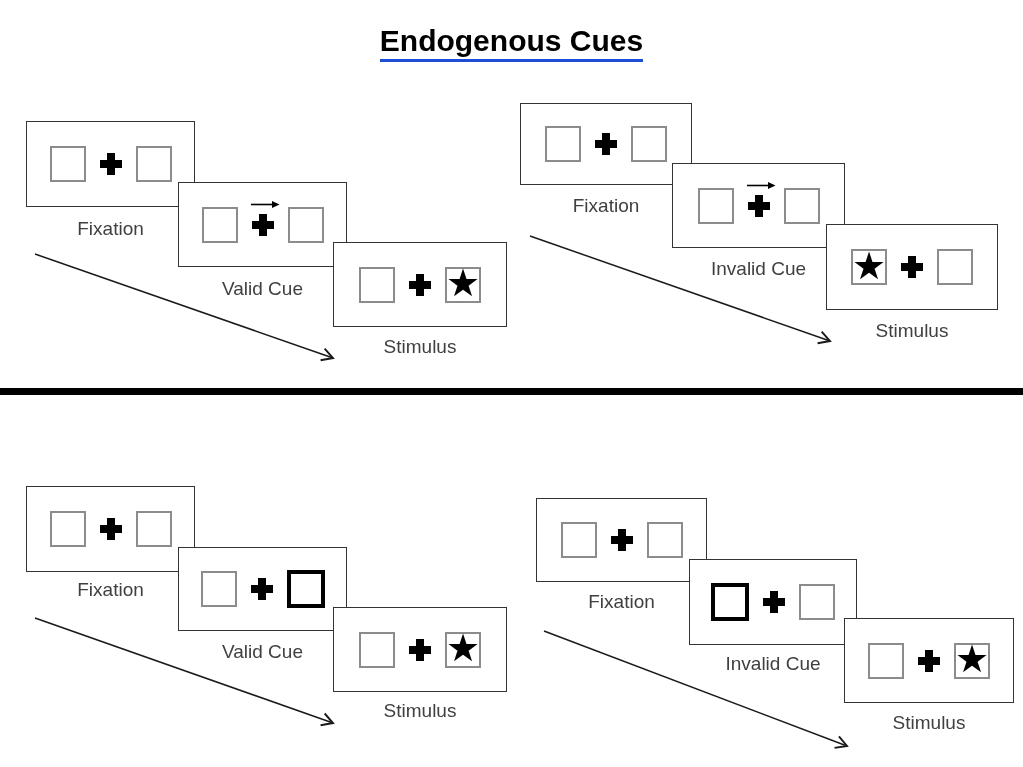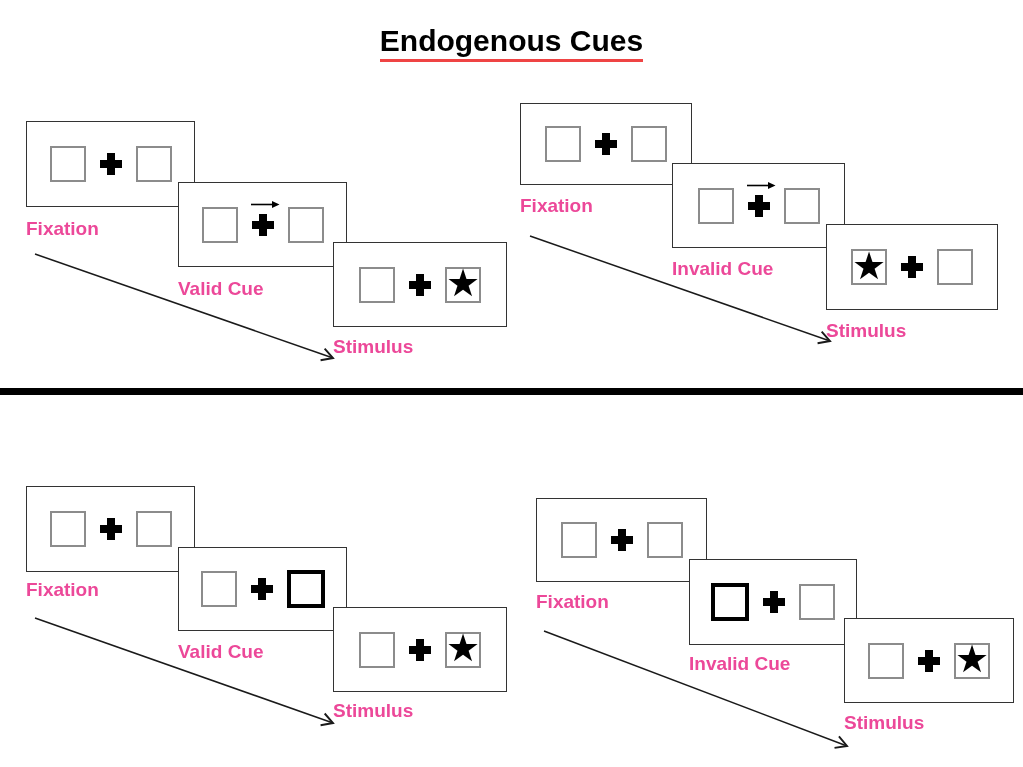--- a/index.html
+++ b/index.html
@@ -15,21 +15,21 @@
     position:absolute;
     left:0;
     width:1023px;
     text-align:center;
   }
   .title{
     display:inline-block;
     font-size:30px;
     font-weight:bold;
     color:#000;
-    border-bottom:3px solid #ef4444;
+    border-bottom:3px solid #1d4ed8;
     padding-bottom:2px;
     line-height:1.1;
   }
   .divider{
     position:absolute;
     left:0;
     top:388px;
     width:1023px;
     height:7px;
     background:#000;
@@ -95,23 +95,23 @@
   .star{
     font-family:"DejaVu Sans",sans-serif;
     font-size:38px;
     line-height:34px;
     color:#000;
     margin-top:-3px;
   }
   .plabel{
     position:absolute;
     font-size:19px;
-    font-weight:bold;
-    color:#ec4899;
-    text-align:left;
+    font-weight:normal;
+    color:#404040;
+    text-align:center;
     line-height:1.05;
   }
   .overlay{
     position:absolute;
     left:0; top:0;
     pointer-events:none;
   }
 </style>
 </head>
 <body>

